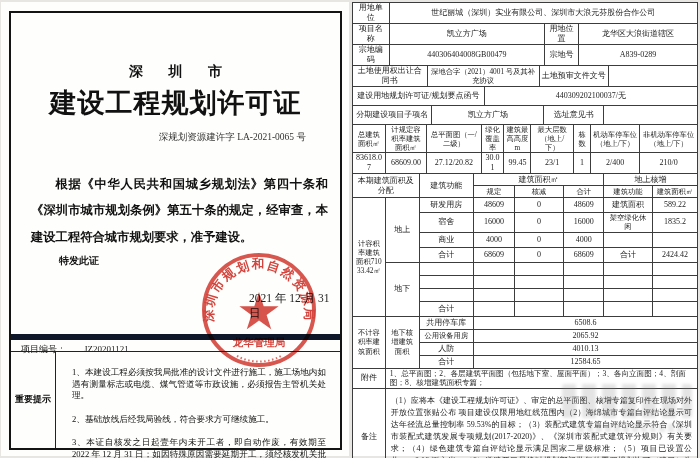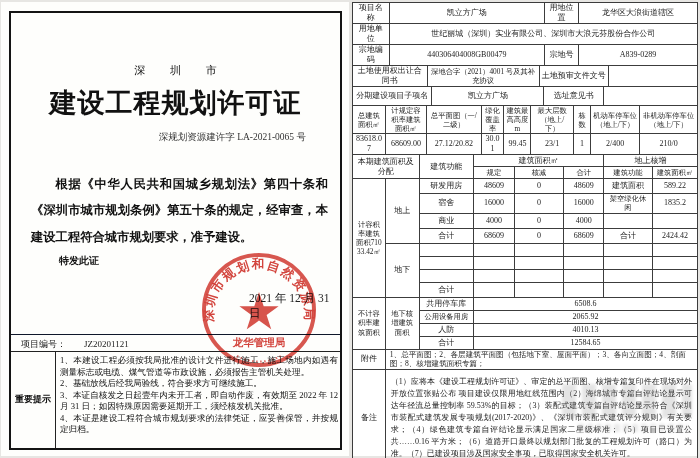--- a/index.html
+++ b/index.html
@@ -3,33 +3,33 @@
 <meta charset="utf-8">
 <style>
   * { margin:0; padding:0; box-sizing:border-box; }
   html,body { width:700px; height:458px; }
   body { font-family:"Liberation Serif","DejaVu Serif",serif; background:#e7e6e3; }
   #canvas { position:relative; width:700px; height:458px; background:#e7e6e3; overflow:hidden; }
 
   
   .left-page { position:absolute; left:1px; top:2px; width:348px; height:454px; background:#fefefc; }
   .inner { position:absolute; left:8px; top:9px; right:7px; bottom:6px; border:2px solid #141414; }
-  .city { position:absolute; top:50px; left:0; right:0; text-align:center; font-size:11px; font-weight:normal; letter-spacing:11px; text-indent:11px; color:#111; }
+  .city { position:absolute; top:50px; left:0; right:0; text-align:center; font-size:14px; font-weight:bold; letter-spacing:11px; text-indent:11px; color:#111; }
   .cert-title { position:absolute; top:72px; left:0; right:0; text-align:center; font-size:27px; font-weight:bold; letter-spacing:1px; color:#111; }
   .cert-no { position:absolute; top:118px; right:34px; font-size:9.5px; color:#333; }
   .body-text { position:absolute; top:158px; left:20px; right:12px; font-size:12.3px; font-weight:bold; line-height:2.15; text-indent:2em; text-align:justify; color:#111; }
   .issue-line { position:absolute; top:241px; left:48px; font-size:10px; font-weight:bold; color:#111; }
   .date-line { position:absolute; top:278px; left:190px; font-size:11.5px; color:#222; z-index:1;margin-left:48px; }
   .seal { position:absolute; top:237px; left:188px; width:120px; height:120px; z-index:2; mix-blend-mode:multiply; opacity:.92; }
-  .proj-no-row { position:absolute; left:0; right:0; bottom:97px; height:17px; border-top:1px solid #0f172a; font-size:9px; color:#222; padding:3px 0 0 10px; }
+  .proj-no-row { position:absolute; left:0; right:0; bottom:97px; height:17px; border-top:6px solid #0f172a; font-size:9px; color:#222; padding:3px 0 0 10px; }
   .proj-no-row .gap { display:inline-block; width:18px; }
   .notes { position:absolute; left:0; right:0; bottom:0; height:97px; border-top:1px solid #222; display:flex; }
   .notes-label { width:45px; border-right:1px solid #222; display:flex; align-items:center; justify-content:center; text-align:center; font-size:9px; font-weight:bold; line-height:1.3; padding:2px; color:#111; }
   .notes-list { flex:1; padding:3px 2px 2px 4px; font-size:8.6px; line-height:1.34; color:#111; text-align:justify; }
-  .notes-list div { margin:0; }
+  .notes-list div { margin:12px; }
 
   
   .right-page { position:absolute; left:352px; top:2px; width:346px; height:454px; background:#fff; }
   table.tbl { border-collapse:collapse; table-layout:fixed; width:100%; margin-top:-1px; }
   table.tbl:first-child { margin-top:0; }
   .tbl td { border:1px solid #3c3c3c; text-align:center; vertical-align:middle; font-size:8px; color:#1c1c1c; padding:0 2px; overflow:hidden; word-break:break-all; line-height:1.25; }
   .tbl td.lbl { font-size:8px; }
   .tbl td.small { font-size:7.3px; }
   tr.h19 { height:19px; } tr.h26 { height:26px; } tr.h15 { height:15px; }
   tr.h12 { height:12px; } tr.h13 { height:13px; } tr.h17 { height:17px; }
@@ -80,50 +80,50 @@
         </div>
       </div>
     </div>
   </div>
 
   <div class="right-page">
 
     <table class="tbl">
       <colgroup>
           <col style="width:10.6%">
+          <col style="width:89.4%">
+        </colgroup>
+      <tbody>
+          <tr class="h19">
+        <td class="lbl">用地单位</td>
+        <td>世纪丽城（深圳）实业有限公司、深圳市大浪元芬股份合作公司</td>
+      </tr>
+    </tbody>
+      </table>
+
+    <table class="tbl">
+      <colgroup>
+          <col style="width:10.6%">
           <col style="width:45.1%">
           <col style="width:9.8%">
           <col style="width:34.5%">
         </colgroup>
       <tbody>
           <tr class="h19">
         <td class="lbl">项目名称</td>
         <td>凯立方广场</td>
         <td class="lbl">用地位置</td>
         <td>龙华区大浪街道辖区</td>
       </tr>
     </tbody>
       </table>
 
     <table class="tbl">
       <colgroup>
           <col style="width:10.6%">
-          <col style="width:89.4%">
-        </colgroup>
-      <tbody>
-          <tr class="h19">
-        <td class="lbl">用地单位</td>
-        <td>世纪丽城（深圳）实业有限公司、深圳市大浪元芬股份合作公司</td>
-      </tr>
-    </tbody>
-      </table>
-
-    <table class="tbl">
-      <colgroup>
-          <col style="width:10.6%">
           <col style="width:45.1%">
           <col style="width:9.8%">
           <col style="width:34.5%">
         </colgroup>
       <tbody>
           <tr class="h19">
         <td class="lbl">宗地编码</td>
         <td>440306404008GB00479</td>
         <td class="lbl">宗地号</td>
         <td>A839-0289</td>
@@ -141,20 +141,32 @@
       <tbody>
           <tr class="h19">
         <td class="lbl">土地使用权出让合同书</td>
         <td class="small">深地合字（2021）4001 号及其补充协议</td>
         <td class="lbl">土地预审文件文号</td>
         <td></td>
       </tr>
     </tbody>
       </table>
 
+    <table class="tbl">
+      <colgroup>
+          <col style="width:38.2%">
+          <col style="width:61.8%">
+        </colgroup>
+      <tbody>
+          <tr class="h19">
+        <td class="lbl">建设用地规划许可证/规划要点函号</td>
+        <td>440309202100037/无</td>
+      </tr>
+    </tbody>
+      </table>
 
     <table class="tbl">
       <colgroup>
           <col style="width:23%">
           <col style="width:32.5%">
           <col style="width:17.2%">
           <col style="width:27.3%">
         </colgroup>
       <tbody>
           <tr class="h19">

